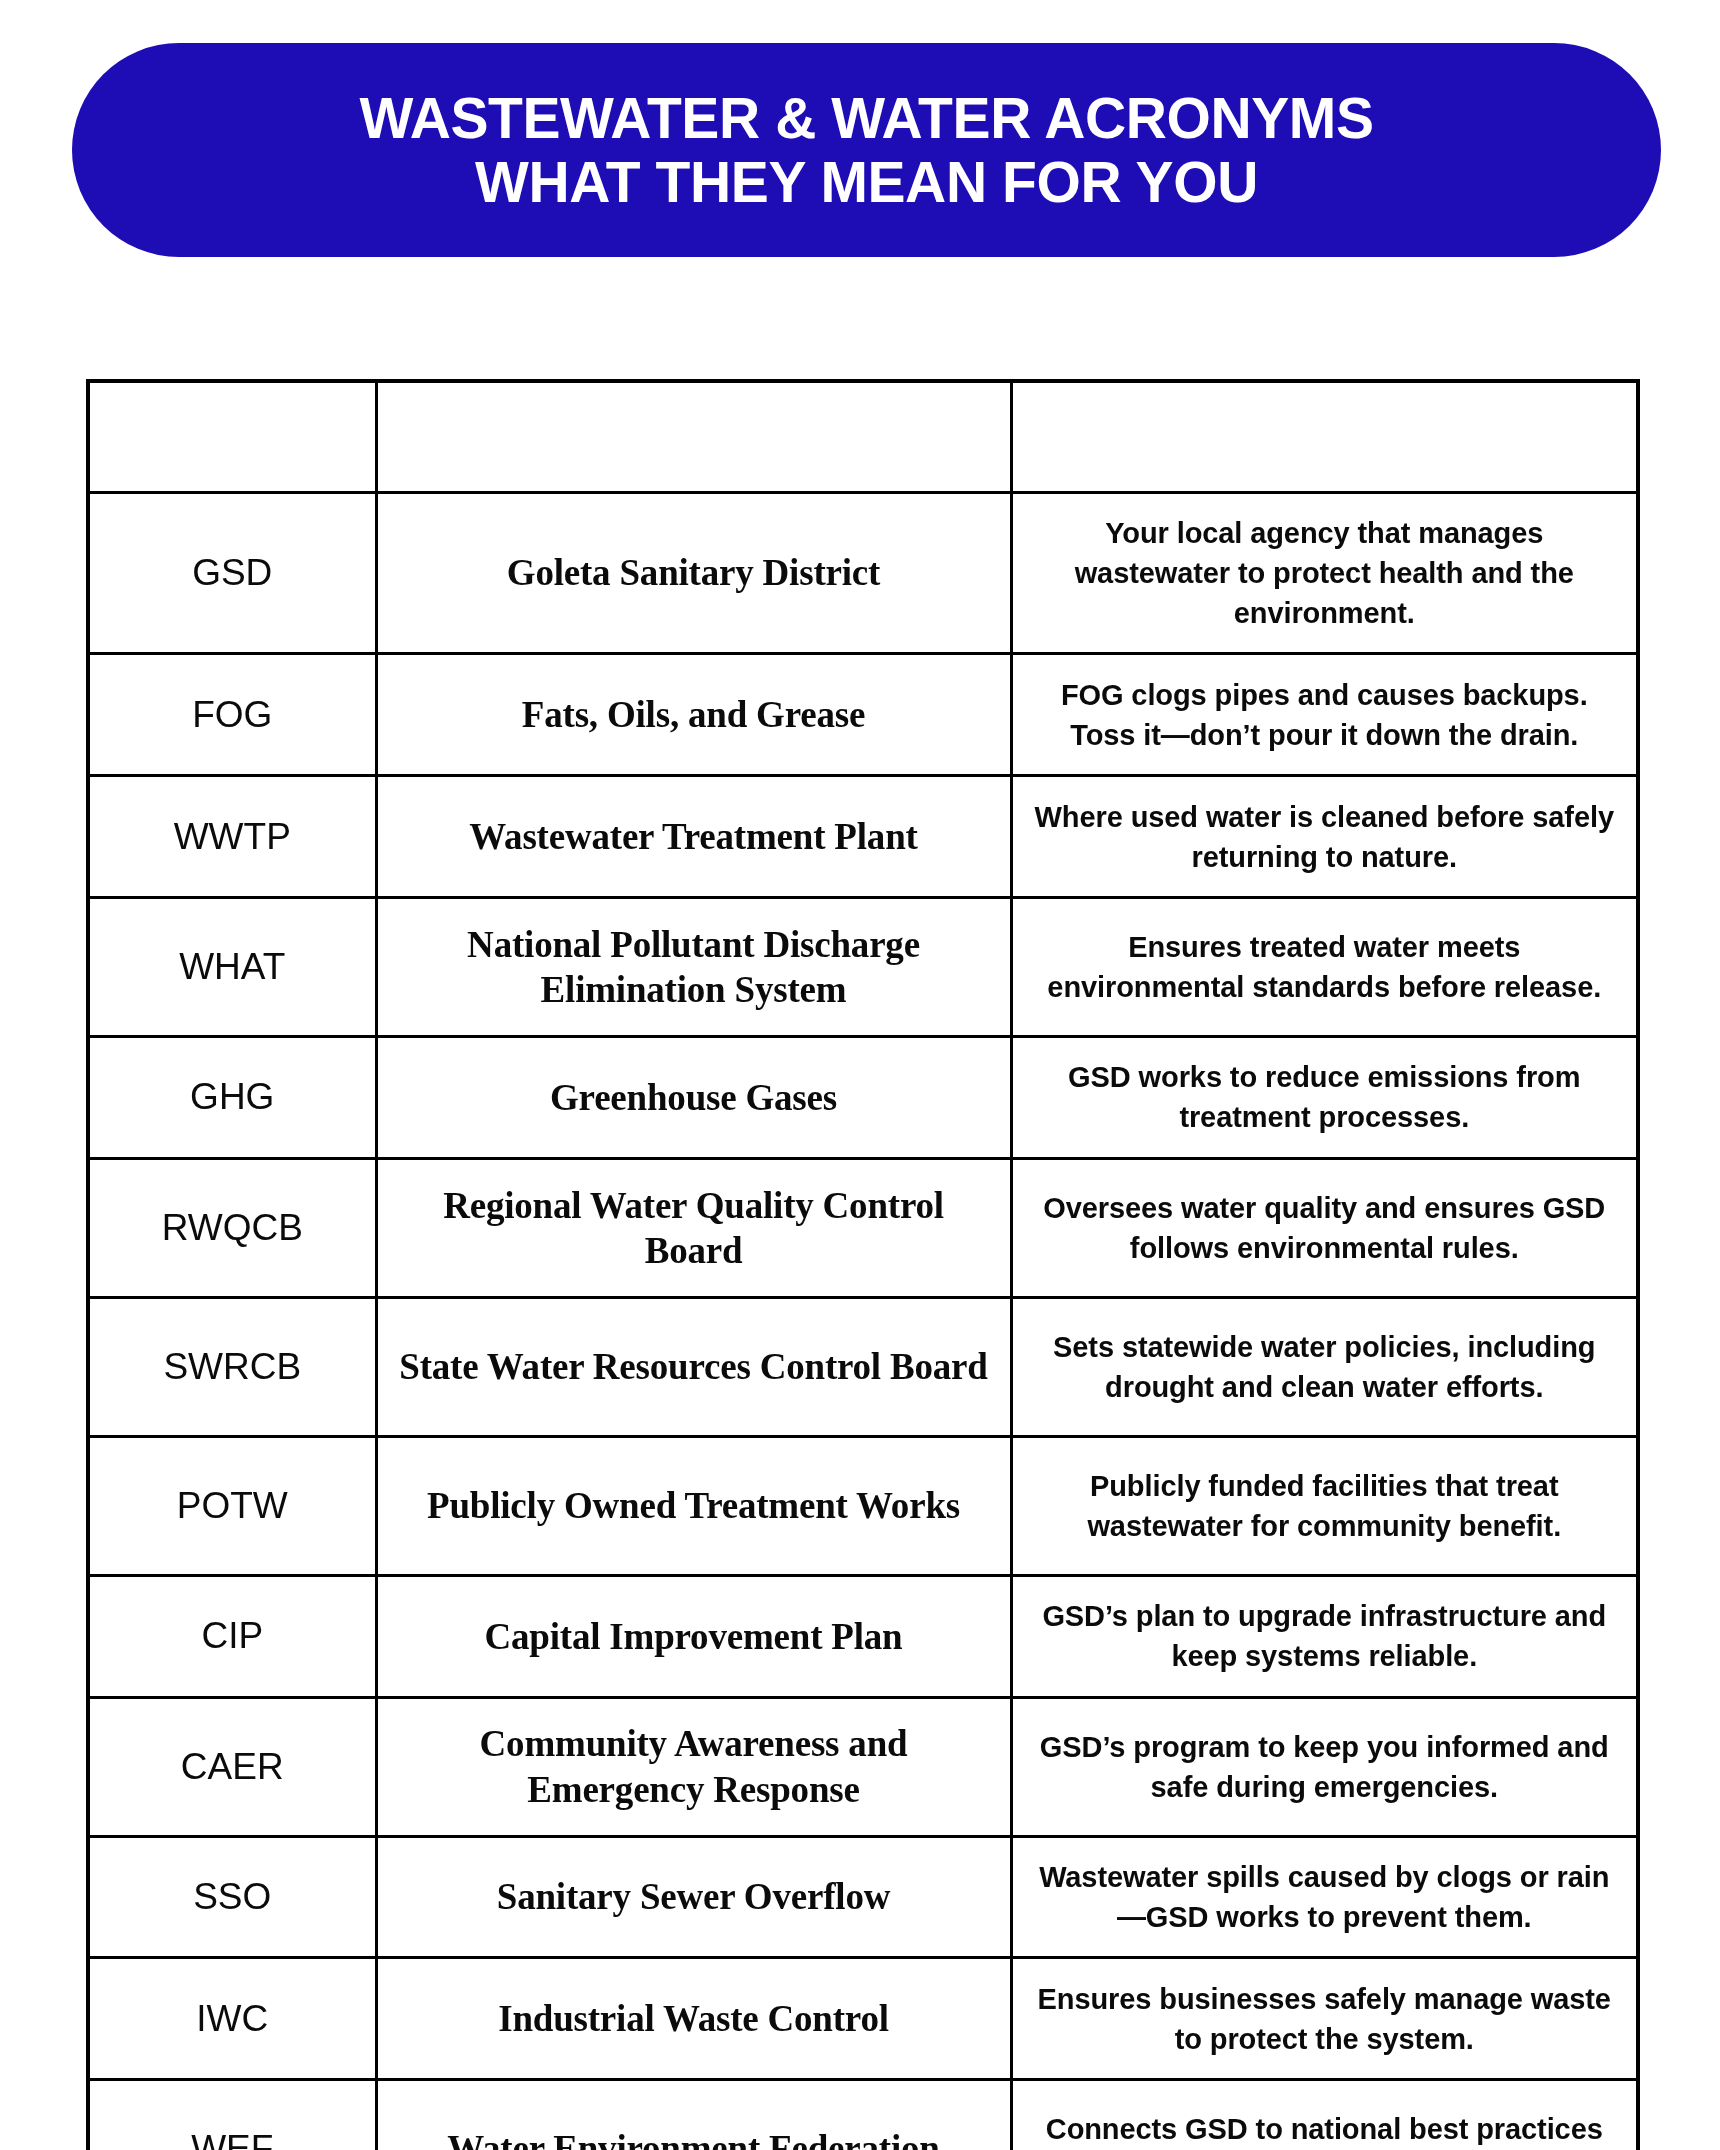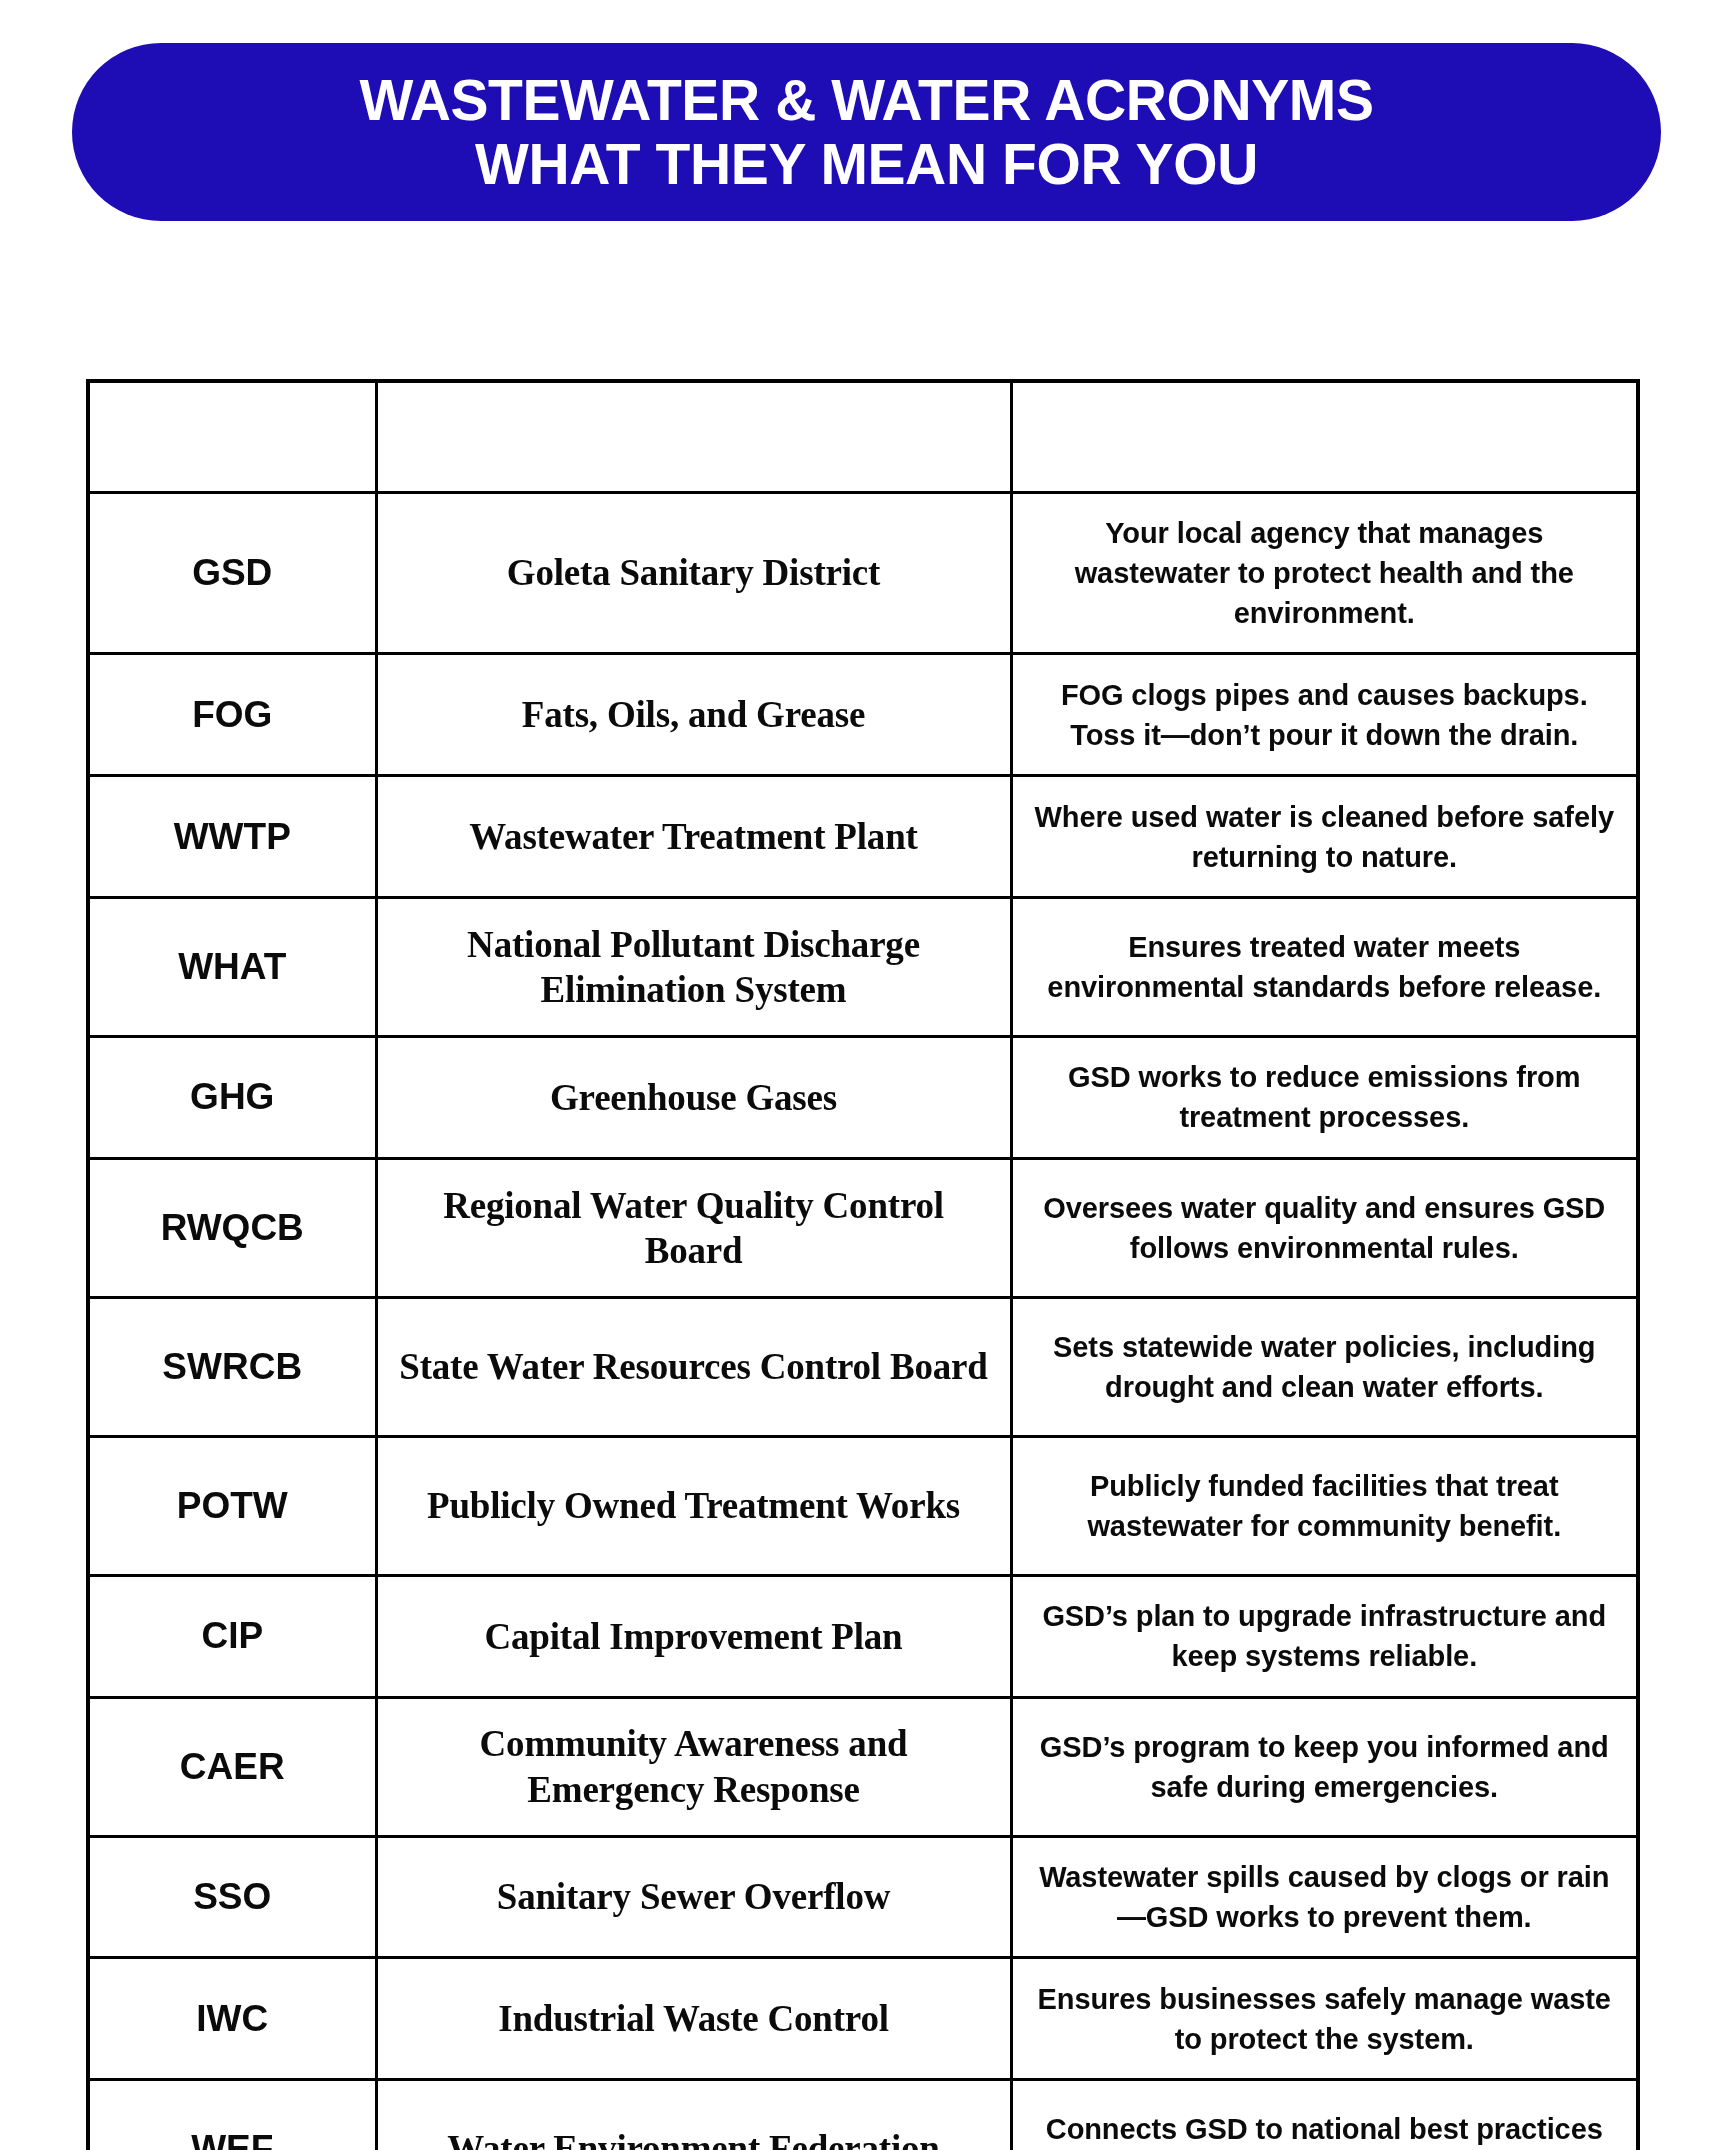--- a/index.html
+++ b/index.html
@@ -19,21 +19,21 @@
     background: #ffffff;
     overflow: hidden;
   }
 
   
   .banner {
     position: absolute;
     left: 72px;
     top: 43px;
     width: 1589px;
-    height: 178px;
+    height: 214px;
     background: #1E0CB4;
     border-radius: 112px;
     display: flex;
     flex-direction: column;
     align-items: center;
     justify-content: center;
     padding: 0 45px;
   }
 
   .banner-line {
@@ -83,21 +83,21 @@
     font-size: 42px;
     letter-spacing: -0.2px;
     height: 111px;
     padding: 4.5px 10.5px;
     line-height: 1.1;
   }
 
   
   td.cell-acronym {
     font-family: "Liberation Sans", sans-serif;
-    font-weight: bold;
+    font-weight: normal;
     font-size: 37px;
     color: #0b0b0b;
     letter-spacing: 0px;
     padding: 13.4px 6px;
   }
 
   td.cell-stands {
     font-family: Liberation Serif, serif;
     font-weight: bold;
     font-size: 37px;

